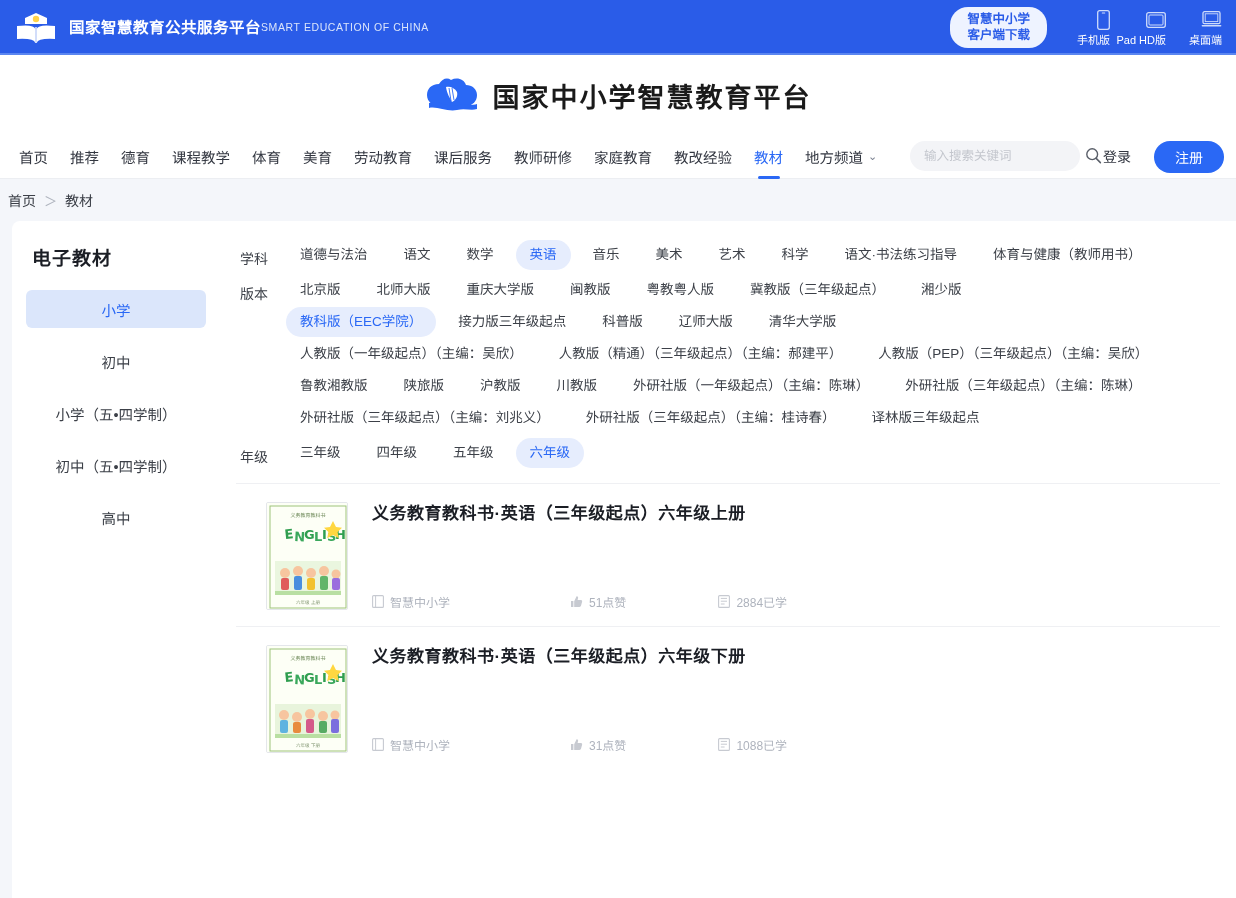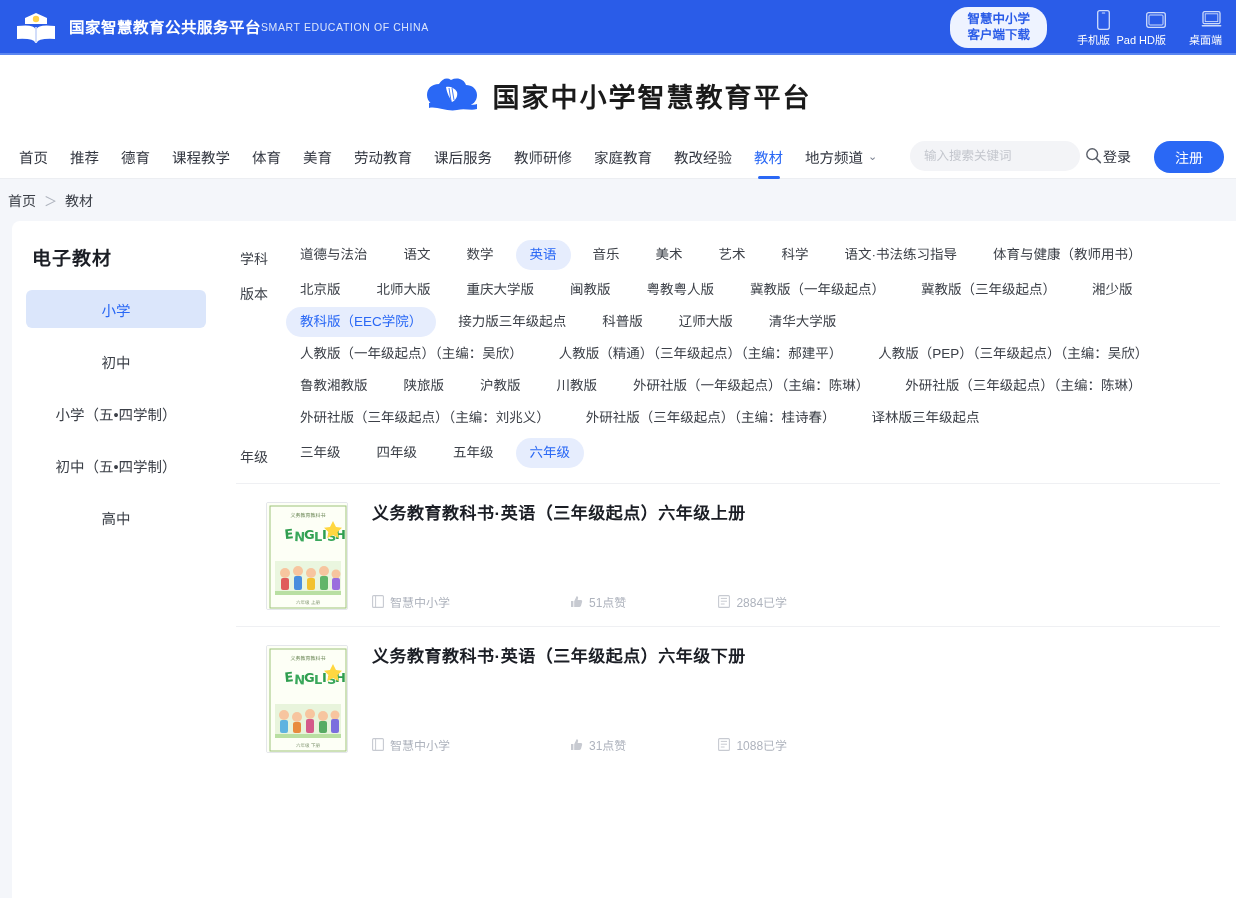--- a/index.html
+++ b/index.html
@@ -372,21 +372,20 @@
     </div>
 
     <div class="filter-row">
       <div class="filter-label">版本</div>
       <div class="chips">
         <div class="chip">北京版</div>
         <div class="chip">北师大版</div>
         <div class="chip">重庆大学版</div>
         <div class="chip">闽教版</div>
         <div class="chip">粤教粤人版</div>
-        <div class="chip">冀教版（一年级起点）</div>
         <div class="chip">冀教版（三年级起点）</div>
         <div class="chip">湘少版</div>
 
         <div style="flex-basis:100%;height:0"></div>
 
         <div class="chip active">教科版（EEC学院）</div>
         <div class="chip">接力版三年级起点</div>
         <div class="chip">科普版</div>
         <div class="chip">辽师大版</div>
         <div class="chip">清华大学版</div>

